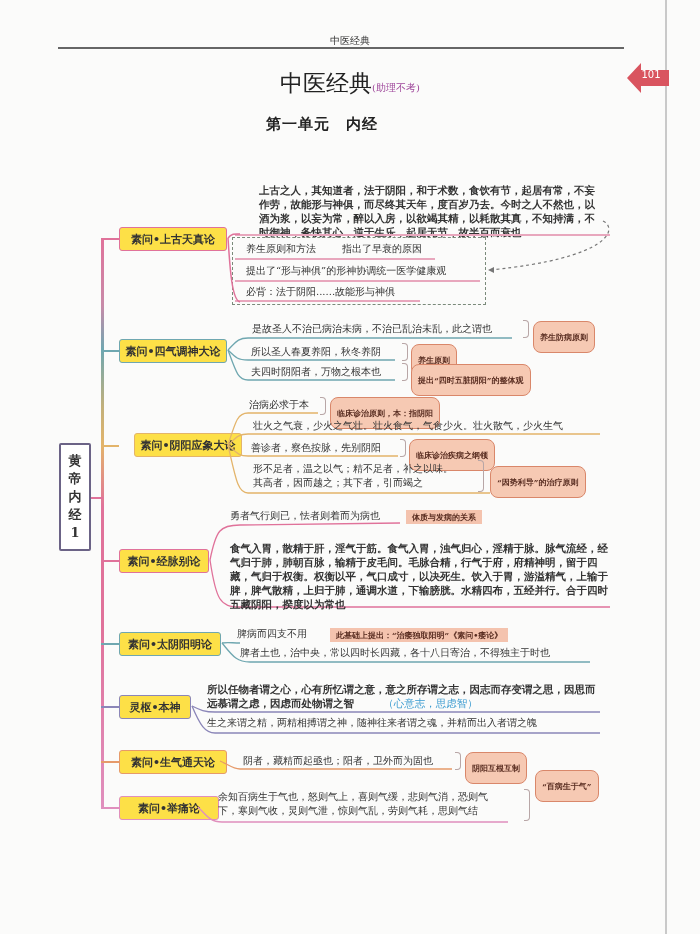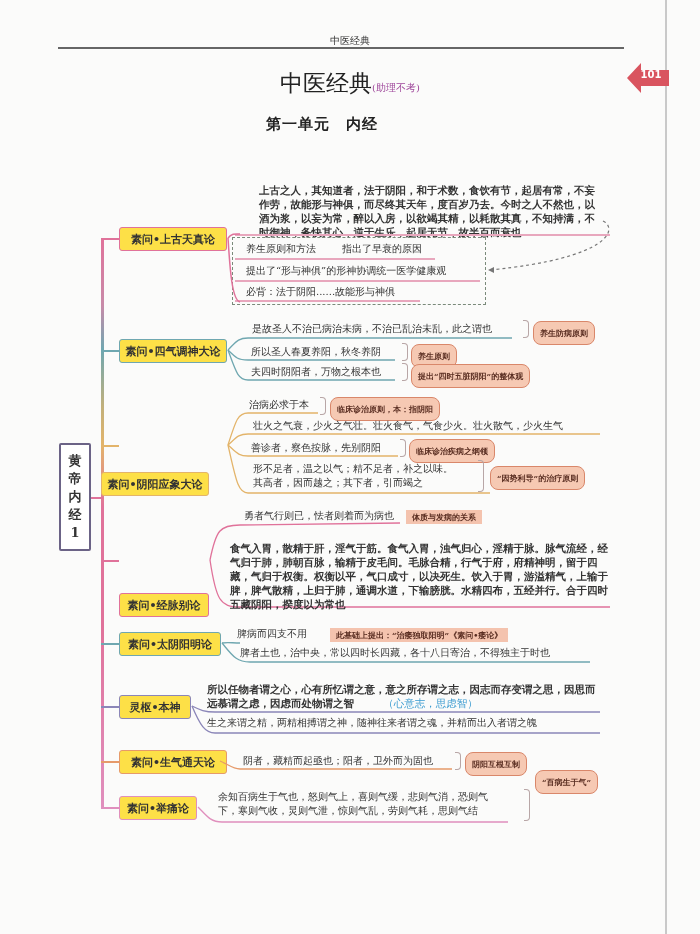--- a/index.html
+++ b/index.html
@@ -4,36 +4,36 @@
 <style>
   html, body { margin:0; padding:0; }
   body { width:700px; height:934px; background:#fbfbfa; position:relative; overflow:hidden;
          font-family:"DejaVu Serif","Liberation Serif",serif; color:#2b2b2b; }
   .page-edge { position:absolute; left:665px; top:0; width:2px; height:934px; background:#c9c9c9; }
   .running-head { position:absolute; left:0; width:700px; top:34px; text-align:center; font-size:10px;
                   font-family:"DejaVu Sans","Liberation Sans",sans-serif; color:#333; }
   .head-rule { position:absolute; left:58px; top:47px; width:566px; height:2px; background:#666; }
   .page-tab { position:absolute; left:627px; top:63px; width:42px; height:30px; }
   .page-tab .num { position:absolute; left:9px; top:6px; width:30px; text-align:center; color:#fff; font-size:10px;
-                   font-family:"DejaVu Sans","Liberation Sans",sans-serif;font-weight:bold; }
+                   font-family:"DejaVu Sans","Liberation Sans",sans-serif; }
   .title { position:absolute; left:0; width:700px; top:68px; text-align:center; font-size:23px; color:#222; }
   .title .sub { font-size:10px; color:#a04a9c; }
   .unit { position:absolute; left:0; width:644px; top:115px; text-align:center; font-size:15px; font-weight:bold; color:#222; letter-spacing:1px; }
   .root { position:absolute; left:59px; top:443px; width:32px; height:108px; border:2px solid #6b6386; border-radius:2px;
           background:#fff; box-sizing:border-box; font-size:13px; font-weight:bold; color:#333;
           display:flex; flex-direction:column; align-items:center; justify-content:center; line-height:18px; }
   .trunk { position:absolute; width:3px; }
   .hline { position:absolute; height:2px; }
   .sec { position:absolute; height:24px; box-sizing:border-box; border:1.5px solid; border-radius:3px; background:#fde047;
          font-size:11px; font-weight:bold; display:flex; align-items:center; justify-content:center; color:#333; white-space:nowrap; }
   .txt { position:absolute; font-size:10px; font-weight:normal; color:#333; line-height:14px; white-space:nowrap; }
   .para { position:absolute; font-size:10.5px; font-weight:bold; color:#333; line-height:14px; white-space:normal; }
   .uline { position:absolute; height:1.5px; }
-  .pill { position:absolute; height:24px; border-radius:8px; border:1px solid #d9876a; background:#f6c9b3;
-          font-size:8px; font-weight:bold; color:#5a2e22; display:flex; align-items:center; justify-content:center; white-space:nowrap; padding:0 6px; box-sizing:border-box; }
+  .pill { position:absolute; height:32px; border-radius:8px; border:1px solid #d9876a; background:#f6c9b3;
+          font-size:8px; font-weight:bold; color:#5a2e22; display:flex; align-items:center; justify-content:center; white-space:nowrap; padding:0 6px; box-sizing:border-box;font-family:Liberation Mono, monospace; }
   .rect-tag { position:absolute; height:14px; background:#f4c3ae; font-size:8px; font-weight:bold; color:#5a2e22;
               display:flex; align-items:center; padding:0 6px; white-space:nowrap; }
   .bracket { position:absolute; width:5px; border:1px solid #b8a6a6; border-left:none; border-radius:0 4px 4px 0; }
   .dashbox { position:absolute; border:1.5px dashed #7a8a7a; }
   .note-blue { color:#3a9bd0; font-weight:normal; }
   svg { position:absolute; overflow:visible; }
 </style>
 </head>
 <body>
 
@@ -95,46 +95,46 @@
 <div class="bracket" style="left:523px; top:320px; height:16px;"></div>
 <div class="pill" style="left:533px; top:321px;">养生防病原则</div>
 <div class="txt" style="left:251px; top:345px;">所以圣人春夏养阳，秋冬养阴</div>
 <div class="bracket" style="left:402px; top:343px; height:16px;"></div>
 <div class="pill" style="left:411px; top:344px;">养生原则</div>
 <div class="txt" style="left:251px; top:365px;">夫四时阴阳者，万物之根本也</div>
 <div class="bracket" style="left:402px; top:363px; height:16px;"></div>
 <div class="pill" style="left:411px; top:364px;">提出“四时五脏阴阳”的整体观</div>
 
 <div class="hline" style="left:101px; top:445px; width:18px; background:#e3b46a;"></div>
-<div class="sec" style="left:101px; top:433px; width:108px; border-color:#e3b46a;margin-top:39px;">素问•阴阳应象大论</div>
+<div class="sec" style="left:134px; top:433px; width:108px; border-color:#e3b46a;">素问•阴阳应象大论</div>
 <svg style="left:0; top:0;" width="700" height="934">
   <path d="M228,445 C236,420 238,413 248,413 L318,413" stroke="#e3b46a" stroke-width="1.3" fill="none"></path>
   <path d="M228,445 C236,438 238,434 248,434 L600,434" stroke="#e3b46a" stroke-width="1.3" fill="none"></path>
   <path d="M228,445 C236,452 238,456 248,456 L398,456" stroke="#e3b46a" stroke-width="1.3" fill="none"></path>
   <path d="M228,445 C236,480 238,493 248,493 L490,493" stroke="#e3b46a" stroke-width="1.3" fill="none"></path>
 </svg>
 <div class="txt" style="left:249px; top:398px;">治病必求于本</div>
 <div class="bracket" style="left:320px; top:397px; height:16px;"></div>
 <div class="pill" style="left:330px; top:397px;">临床诊治原则，本：指阴阳</div>
 <div class="txt" style="left:253px; top:419px;">壮火之气衰，少火之气壮。壮火食气，气食少火。壮火散气，少火生气</div>
 <div class="txt" style="left:251px; top:441px;">善诊者，察色按脉，先别阴阳</div>
 <div class="bracket" style="left:400px; top:439px; height:16px;"></div>
 <div class="pill" style="left:409px; top:439px;">临床诊治疾病之纲领</div>
 <div class="txt" style="left:253px; top:462px;">形不足者，温之以气；精不足者，补之以味。</div>
 <div class="txt" style="left:253px; top:476px;">其高者，因而越之；其下者，引而竭之</div>
 <div class="bracket" style="left:478px; top:460px; height:30px;"></div>
 <div class="pill" style="left:490px; top:466px;">“因势利导”的治疗原则</div>
 
 <div class="hline" style="left:101px; top:560px; width:18px; background:#e0729a;"></div>
-<div class="sec" style="left:119px; top:549px; width:90px; border-color:#e0729a;margin-top:44px;">素问•经脉别论</div>
+<div class="sec" style="left:119px; top:549px; width:90px; border-color:#e0729a;">素问•经脉别论</div>
 <svg style="left:0; top:0;" width="700" height="934">
   <path d="M210,560 C216,530 220,525 240,525 L400,523" stroke="#e0729a" stroke-width="1.3" fill="none"></path>
   <path d="M210,560 C216,600 220,607 240,607 L610,607" stroke="#e0729a" stroke-width="1.3" fill="none"></path>
 </svg>
-<div class="txt" style="left:244px; top:509px;">勇者气行则已，怯者则着而为病也</div>
+<div class="txt" style="left:230px; top:509px;">勇者气行则已，怯者则着而为病也</div>
 <div class="rect-tag" style="left:406px; top:510px;">体质与发病的关系</div>
 <div class="para" style="left:230px; top:541px; width:378px;">食气入胃，散精于肝，淫气于筋。食气入胃，浊气归心，淫精于脉。脉气流经，经气归于肺，肺朝百脉，输精于皮毛间。毛脉合精，行气于府，府精神明，留于四藏，气归于权衡。权衡以平，气口成寸，以决死生。饮入于胃，游溢精气，上输于脾，脾气散精，上归于肺，通调水道，下输膀胱。水精四布，五经并行。合于四时五藏阴阳，揆度以为常也</div>
 
 <div class="hline" style="left:101px; top:643px; width:18px; background:#6fa7b0;"></div>
 <div class="sec" style="left:119px; top:632px; width:102px; border-color:#6fa7b0;">素问•太阴阳明论</div>
 <svg style="left:0; top:0;" width="700" height="934">
   <path d="M222,643 C228,642 232,643 240,643" stroke="#6fa7b0" stroke-width="1.3" fill="none"></path>
   <path d="M222,643 C232,655 236,662 250,662 L590,662" stroke="#6fa7b0" stroke-width="1.3" fill="none"></path>
 </svg>
 <div class="txt" style="left:237px; top:627px;">脾病而四支不用</div>
@@ -153,20 +153,20 @@
 <div class="hline" style="left:101px; top:761px; width:18px; background:#e69a6a;"></div>
 <div class="sec" style="left:119px; top:750px; width:108px; border-color:#e69a6a;">素问•生气通天论</div>
 <svg style="left:0; top:0;" width="700" height="934">
   <path d="M220,761 C228,764 232,769 240,769 L452,769" stroke="#e69a6a" stroke-width="1.3" fill="none"></path>
 </svg>
 <div class="txt" style="left:243px; top:754px;">阴者，藏精而起亟也；阳者，卫外而为固也</div>
 <div class="bracket" style="left:455px; top:752px; height:16px;"></div>
 <div class="pill" style="left:465px; top:752px;">阴阳互根互制</div>
 
 <div class="hline" style="left:101px; top:807px; width:18px; background:#e08fbd;"></div>
-<div class="sec" style="left:119px; top:796px; width:78px; border-color:#e08fbd;">素问•举痛论</div>
+<div class="sec" style="left:119px; top:796px; width:100px; border-color:#e08fbd;">素问•举痛论</div>
 <svg style="left:0; top:0;" width="700" height="934">
   <path d="M198,807 C206,815 210,822 222,822 L508,822" stroke="#e08fbd" stroke-width="1.3" fill="none"></path>
 </svg>
 <div class="txt" style="left:218px; top:790px;">余知百病生于气也，怒则气上，喜则气缓，悲则气消，恐则气</div>
 <div class="txt" style="left:218px; top:804px;">下，寒则气收，炅则气泄，惊则气乱，劳则气耗，思则气结</div>
 <div class="bracket" style="left:524px; top:789px; height:30px;"></div>
 <div class="pill" style="left:535px; top:770px;">“百病生于气”</div>
 
 </body></html>

